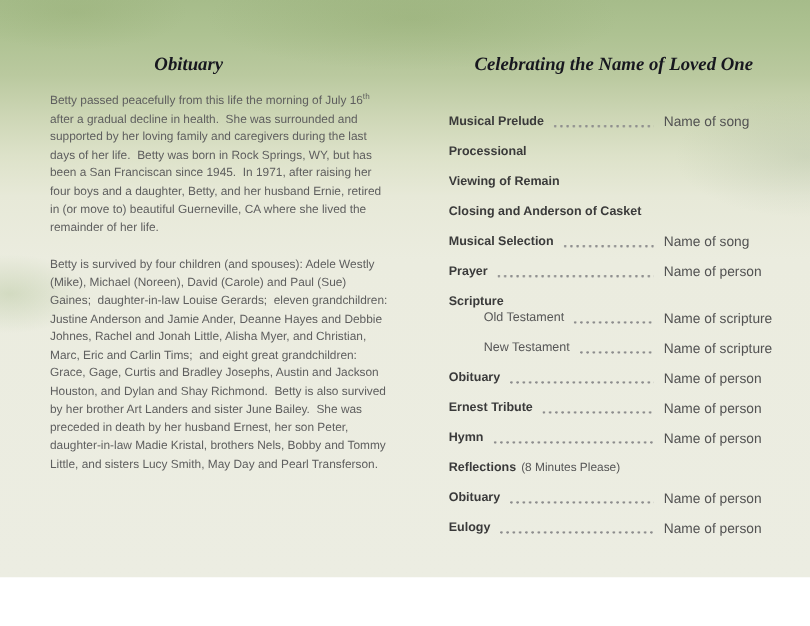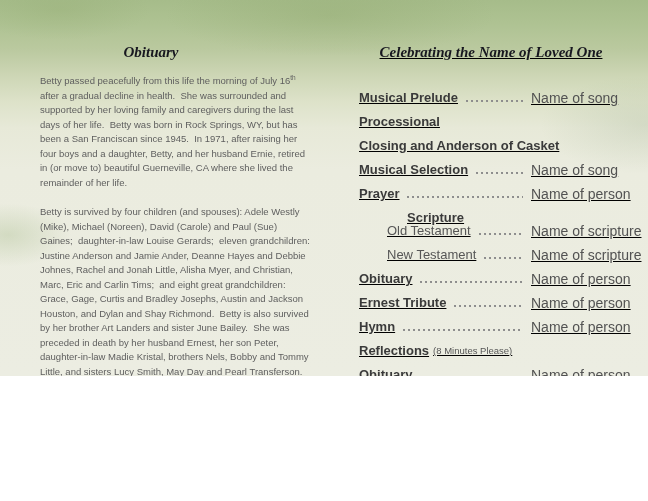--- a/index.html
+++ b/index.html
@@ -1,33 +1,33 @@
 <!DOCTYPE html>
 <html><head>
 <meta charset="utf-8">
 <style>
   html, body { margin: 0; padding: 0; background: #ffffff; }
   .page {
     position: relative;
     width: 648px;
-    height: 376px;
+    height: 462px;
     overflow: hidden;
     font-family: "Liberation Sans", sans-serif;
     background:
       radial-gradient(ellipse 90px 45px at 8px 235px,  rgba(154,178,124,0.30), rgba(154,178,124,0) 70%),
       radial-gradient(ellipse 150px 70px at 645px 125px, rgba(148,168,136,0.22), rgba(148,168,136,0) 70%),
       radial-gradient(ellipse 220px 55px at 330px 15px, rgba(135,160,100,0.28), rgba(135,160,100,0) 75%),
       radial-gradient(ellipse 120px 40px at 60px 10px,  rgba(140,165,105,0.25), rgba(140,165,105,0) 75%),
       linear-gradient(180deg,
         #a6bc8a 0%, #aec292 6%, #bac99f 13%, #cdd6b5 20%,
         #dde2c9 27%, #e7e9d8 34%, #ebecdf 45%, #ecede2 100%);
   }
   .col { position: absolute; top: 44px; }
   .col-left  { left: 40px;  width: 270px; }
-  .col-right { left: 359px; width: 264px; text-decoration: underline; }
+  .col-right { left: 359px; width: 264px; }
   .doc-title {
     font-family: "Liberation Serif", serif;
     font-style: italic;
     font-weight: bold;
     font-size: 15px;
     line-height: 17px;
     color: #17171f;
     text-align: center;
     margin: 0 0 13px 0;
   }
@@ -40,25 +40,25 @@
     white-space: pre-wrap;
   }
   .body-text sup { font-size: 6.5px; line-height: 0; vertical-align: super; }
   .program { margin-top: 31px; }
   .prow {
     display: flex;
     align-items: flex-end;
     line-height: 12px;
     margin-bottom: 12px;
   }
-  .prow.tight { margin-bottom: 1px; margin-left: 48px; }
+  .prow.tight { margin-bottom: 1px; }
   .prow.sub { padding-left: 28px; }
   .plabel {
     font-weight: bold;
-    font-size: 13px;
+    font-size: 10px;
     color: #3a3a3a;
     white-space: nowrap;
   }
   .prow.sub .plabel { font-weight: normal; color: #565656; }
   .psuffix {
     font-size: 9.5px;
     color: #565656;
     margin-left: 4px;
     white-space: nowrap;
   }
@@ -66,21 +66,21 @@
     flex: 1 1 auto;
     height: 2.4px;
     margin: 0 8px 2px 8px;
     background-image: radial-gradient(circle at 1.1px 1.1px, #8d8d8d 0.9px, rgba(0,0,0,0) 1.2px);
     background-size: 5px 2.4px;
     background-repeat: repeat-x;
   }
   .pvalue {
     flex: 0 0 92px;
     width: 92px;
-    font-size: 14px;
+    font-size: 11px;
     color: #525252;
     white-space: nowrap;
   }
 </style>
 </head>
 <body>
 
 <div class="page">
 
   <div class="col col-left">
@@ -92,20 +92,23 @@
   <div class="col col-right">
     <h1 class="doc-title">Celebrating the Name of Loved One</h1>
     <div class="program" id="program">
         <div class="prow">
           <span class="plabel">Musical Prelude</span>
           <span class="dots"></span>
           <span class="pvalue">Name of song</span>
         </div>
         <div class="prow">
           <span class="plabel">Processional</span>
+        </div>
+        <div class="prow">
+          <span class="plabel">Viewing of Remain</span>
         </div>
         <div class="prow">
           <span class="plabel">Closing and Anderson of Casket</span>
         </div>
         <div class="prow">
           <span class="plabel">Musical Selection</span>
           <span class="dots"></span>
           <span class="pvalue">Name of song</span>
         </div>
         <div class="prow">

